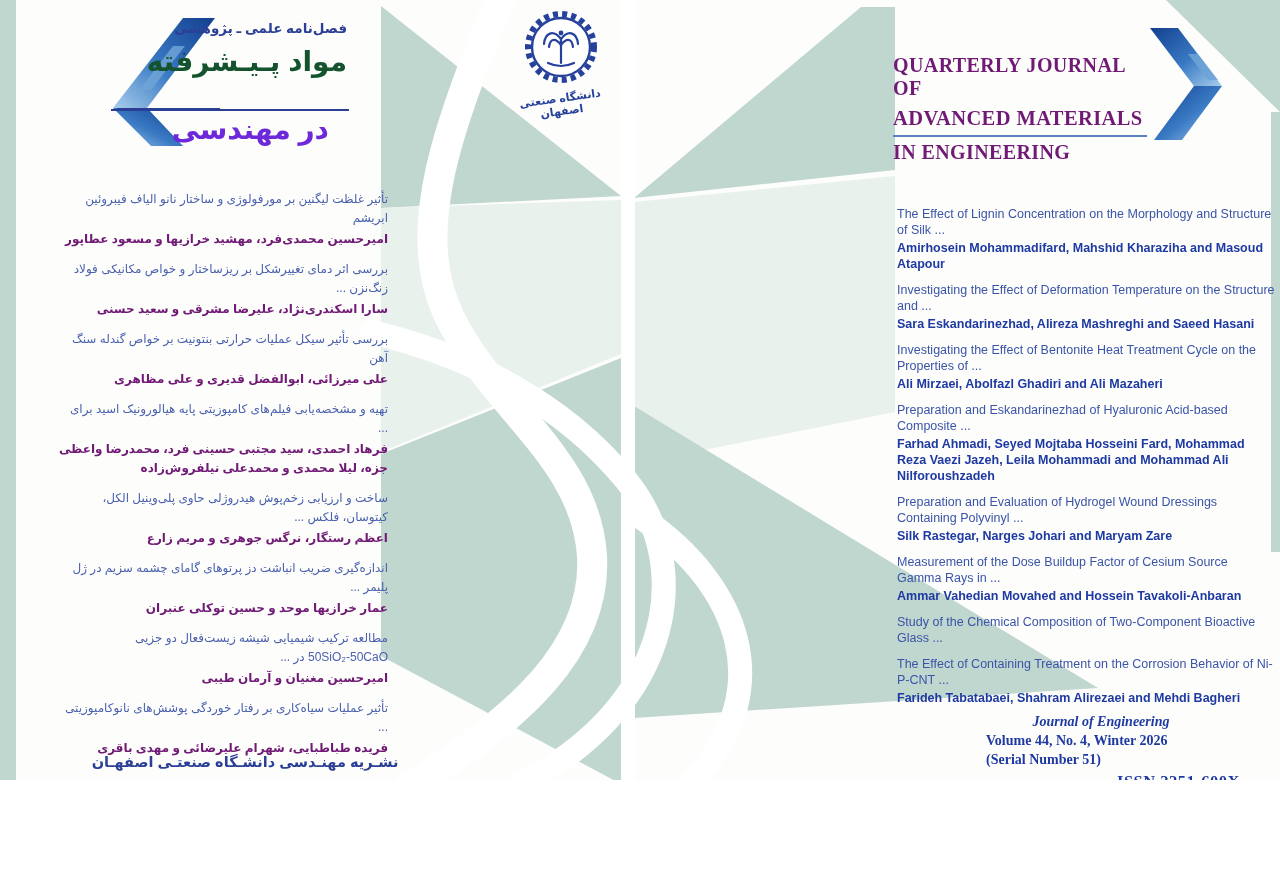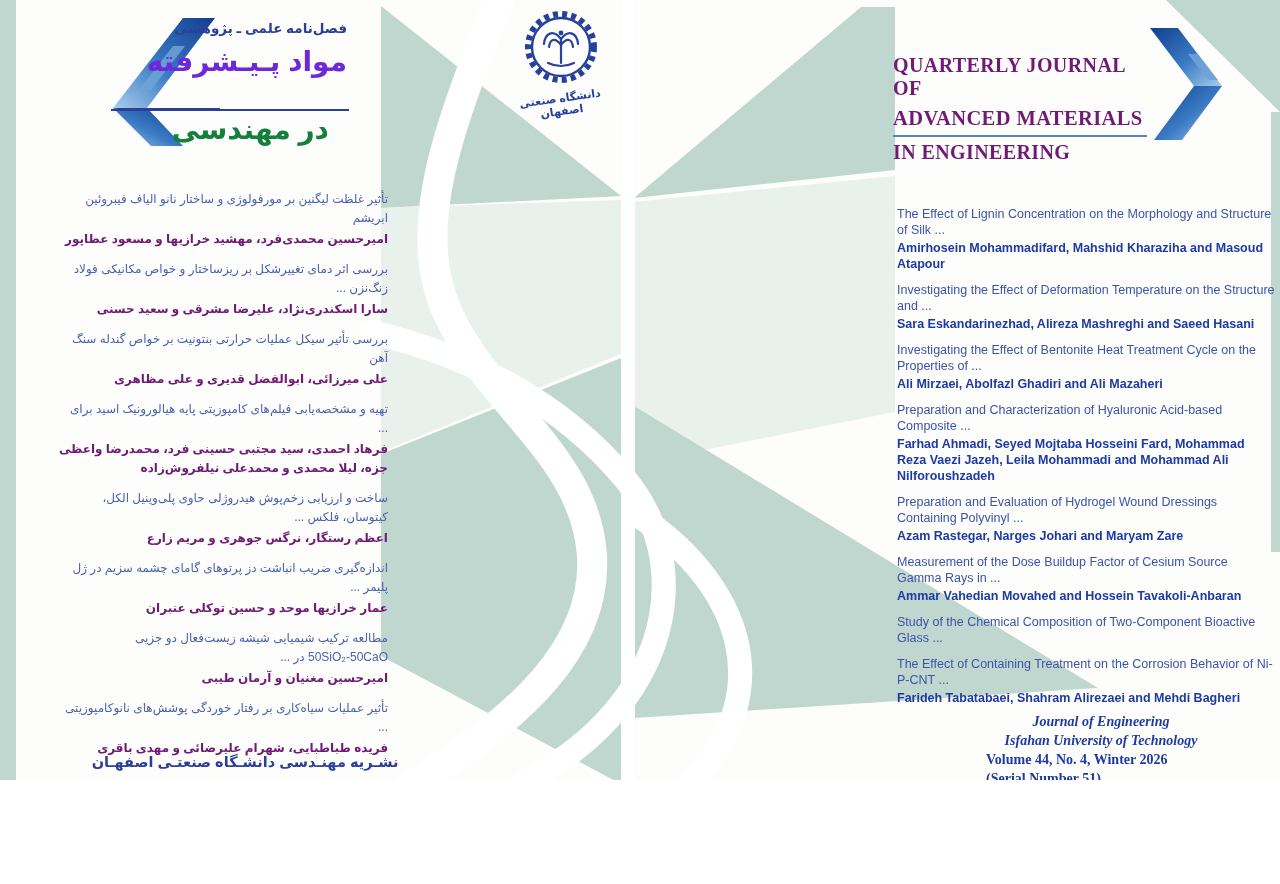--- a/index.html
+++ b/index.html
@@ -6,24 +6,24 @@
   #page{position:relative;width:1280px;height:780px;background:#fdfdfc;overflow:hidden;
         font-family:"Liberation Sans","DejaVu Sans",sans-serif;}
   .abs{position:absolute;}
   #bg{position:absolute;left:0;top:0;width:1280px;height:884px;}
 
   
   .logo-fa{left:55px;top:12px;width:294px;height:140px;}
   .logo-fa .tagline{position:absolute;right:2px;top:8px;font-size:13.5px;font-weight:bold;
         color:#2b3f96;direction:rtl;}
   .logo-fa .fa-title1{position:absolute;right:2px;top:33px;font-size:28px;font-weight:bold;
-        color:#6d28d9;direction:rtl;letter-spacing:1px;}
+        color:#14532d;direction:rtl;letter-spacing:1px;}
   .logo-fa .rule{position:absolute;right:0;top:97px;width:238px;border-top:2px solid #2b3f96;}
   .logo-fa .fa-title2{position:absolute;right:20px;top:101px;font-size:28px;font-weight:bold;
-        color:#15803d;direction:rtl;letter-spacing:1px;}
+        color:#6d28d9;direction:rtl;letter-spacing:1px;}
 
   
   .seal{text-align:center;color:#26419c;}
   .seal-l{left:518px;top:8px;width:86px;}
   .seal-r{left:705px;top:22px;width:88px;}
   .seal .cap-fa{display:inline-block;transform:rotate(-8deg);font-size:11px;font-weight:bold;
         direction:rtl;margin-top:2px;}
   .seal .cap-en{font-size:9px;line-height:11px;margin-top:3px;}
 
   
@@ -190,26 +190,26 @@
     </div>
     <div class="item-en">
       <div class="t">Investigating the Effect of Deformation Temperature on the Structure and ...</div>
       <div class="a">Sara Eskandarinezhad, Alireza Mashreghi and Saeed Hasani</div>
     </div>
     <div class="item-en">
       <div class="t">Investigating the Effect of Bentonite Heat Treatment Cycle on the Properties of ...</div>
       <div class="a">Ali Mirzaei, Abolfazl Ghadiri and Ali Mazaheri</div>
     </div>
     <div class="item-en">
-      <div class="t">Preparation and Characterization of Hyaluronic Acid-based Composite ...</div>
+      <div class="t">Preparation and Eskandarinezhad of Hyaluronic Acid-based Composite ...</div>
       <div class="a">Farhad Ahmadi, Seyed Mojtaba Hosseini Fard, Mohammad Reza Vaezi Jazeh, Leila Mohammadi and Mohammad Ali Nilforoushzadeh</div>
     </div>
     <div class="item-en">
       <div class="t">Preparation and Evaluation of Hydrogel Wound Dressings Containing Polyvinyl ...</div>
-      <div class="a">Azam Rastegar, Narges Johari and Maryam Zare</div>
+      <div class="a">Silk Rastegar, Narges Johari and Maryam Zare</div>
     </div>
     <div class="item-en">
       <div class="t">Measurement of the Dose Buildup Factor of Cesium Source Gamma Rays in ...</div>
       <div class="a">Ammar Vahedian Movahed and Hossein Tavakoli-Anbaran</div>
     </div>
     <div class="item-en">
       <div class="t">Study of the Chemical Composition of Two-Component Bioactive Glass ...</div>
     </div>
     <div class="item-en">
       <div class="t">The Effect of Containing Treatment on the Corrosion Behavior of Ni-P-CNT ...</div>
@@ -218,19 +218,18 @@
   </div>
 
   <div class="abs footer-fa">
     <div class="f1">نشـریه مهنـدسی دانشـگاه صنعتـی اصفهـان</div>
     <div class="f2">ســال ۴۴، شـمـــاره ۴، زمستان ۱۴۰۴</div>
     <div class="f3">(شماره پیاپی ۵۱)</div>
   </div>
 
   <div class="abs footer-en">
     <div class="f1">Journal of Engineering</div>
-    <div class="f2">Isfahan University of Technology</div>
     <div class="f3">Volume 44, No. 4, Winter 2026</div>
     <div class="f4">(Serial Number 51)</div>
     <div class="f5">ISSN 2251-600X</div>
   </div>
 
 </div>
 
 </body></html>

